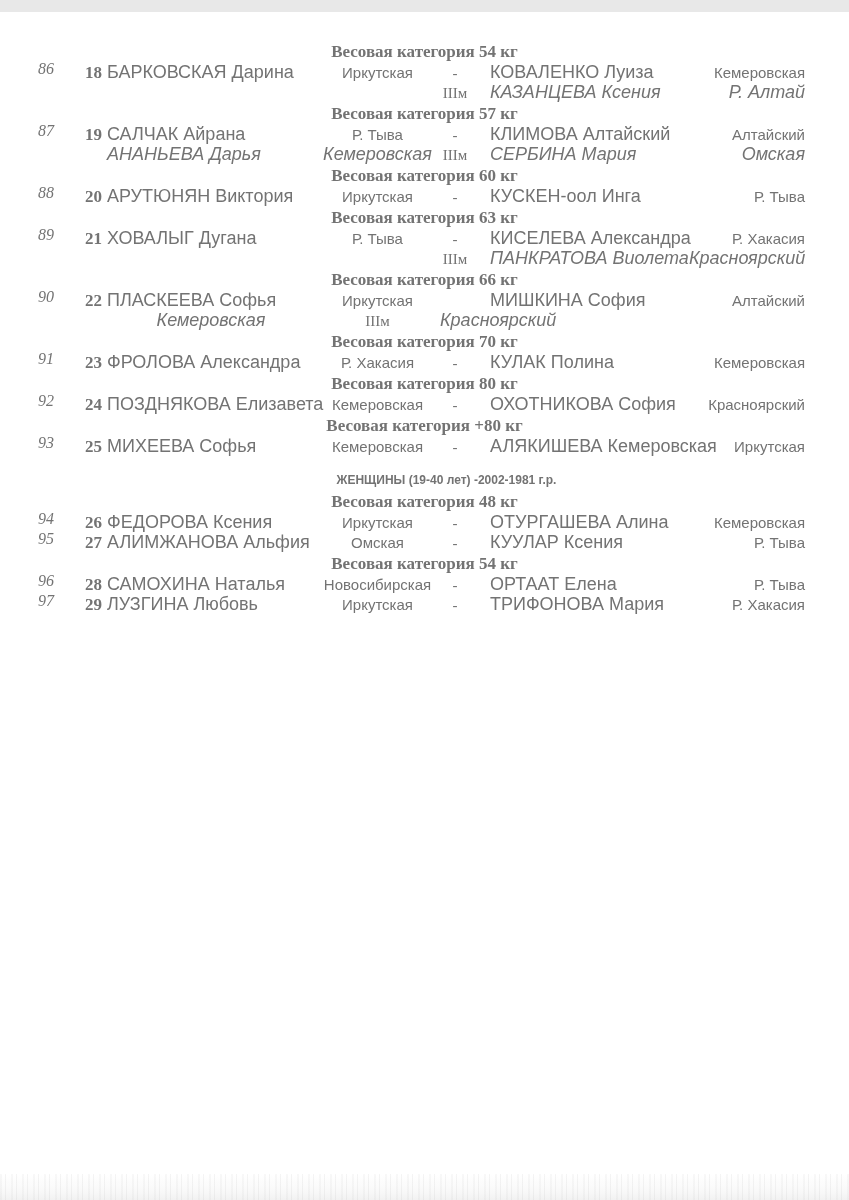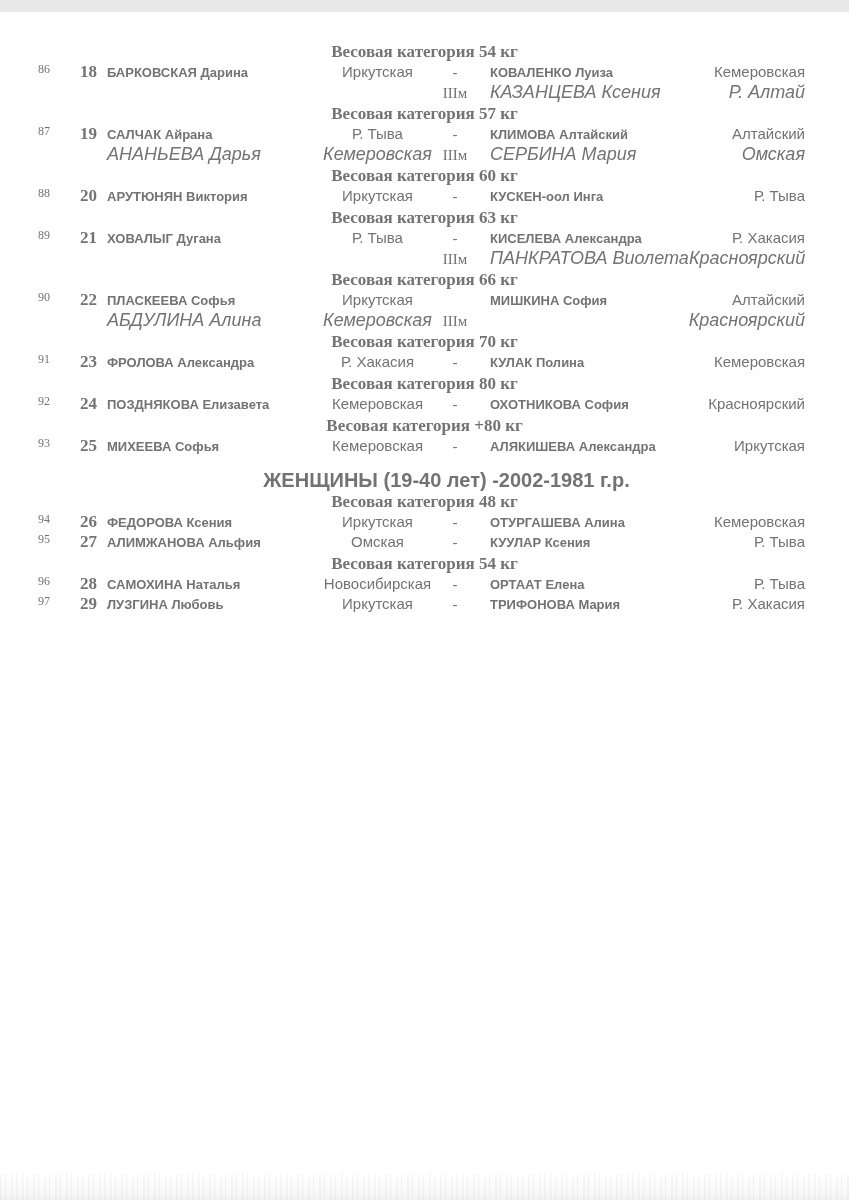--- a/index.html
+++ b/index.html
@@ -19,48 +19,49 @@
     font-size:17px;
     text-align:center;
     height:20px;line-height:20px;
     margin-top:2px;
     white-space:nowrap;
   }
   .content .cat:first-child{margin-top:0;}
   .sec-title{
     font-family:"Liberation Sans",sans-serif;
     font-weight:bold;
-    font-size:20px;
+    font-size:12px;
     text-align:center;
     height:20px;line-height:20px;
     margin-top:14px;
     white-space:nowrap;
     padding-left:44px;
   }
   .bout{
     display:grid;
     grid-template-columns:42px 27px 208px 125px 30px 1fr auto;
     align-items:baseline;
     height:20px;line-height:20px;
     padding:0 44px 0 38px;
   }
   .bout span{white-space:nowrap;}
   .sup{
     font-family:"Liberation Serif",serif;
-    font-size:12px;
-    position:relative;top:-4px;
+    font-size:16px;
+    position:relative;top:-4px;font-style:italic;
   }
   .num{
     font-family:"Liberation Serif",serif;
     font-weight:bold;
     font-size:17px;
+    text-align:center;
   }
   .lname,.rname{
-    font-weight:bold;
-    font-size:13px;
+    font-weight:normal;
+    font-size:18px;
   }
   .lreg{font-size:15px;text-align:center;}
   .sep{
     font-family:"Liberation Serif",serif;
     font-size:15px;
     text-align:center;
   }
   .rname{padding-left:20px;}
   .rreg{font-size:15px;text-align:right;}
   
@@ -167,21 +168,20 @@
       <span class="num">22</span>
       <span class="lname">ПЛАСКЕЕВА Софья</span>
       <span class="lreg">Иркутская</span>
       <span class="sep"></span>
       <span class="rname">МИШКИНА София</span>
       <span class="rreg">Алтайский</span>
     </div>
     <div class="bout sub">
       <span class="sup"></span>
       <span class="num"></span>
-      <span class="lname">АБДУЛИНА Алина</span>
       <span class="lreg">Кемеровская</span>
       <span class="sep">IIIм</span>
       <span class="rreg">Красноярский</span>
     </div>
 
     <div class="cat">Весовая категория 70 кг</div>
     <div class="bout">
       <span class="sup">91</span>
       <span class="num">23</span>
       <span class="lname">ФРОЛОВА Александра</span>
@@ -202,21 +202,21 @@
       <span class="rreg">Красноярский</span>
     </div>
 
     <div class="cat">Весовая категория +80 кг</div>
     <div class="bout">
       <span class="sup">93</span>
       <span class="num">25</span>
       <span class="lname">МИХЕЕВА Софья</span>
       <span class="lreg">Кемеровская</span>
       <span class="sep">-</span>
-      <span class="rname">АЛЯКИШЕВА Александра</span>
+      <span class="rname">АЛЯКИШЕВА Кемеровская</span>
       <span class="rreg">Иркутская</span>
     </div>
 
     <div class="sec-title">ЖЕНЩИНЫ (19-40 лет) -2002-1981 г.р.</div>
 
     <div class="cat">Весовая категория 48 кг</div>
     <div class="bout">
       <span class="sup">94</span>
       <span class="num">26</span>
       <span class="lname">ФЕДОРОВА Ксения</span>

